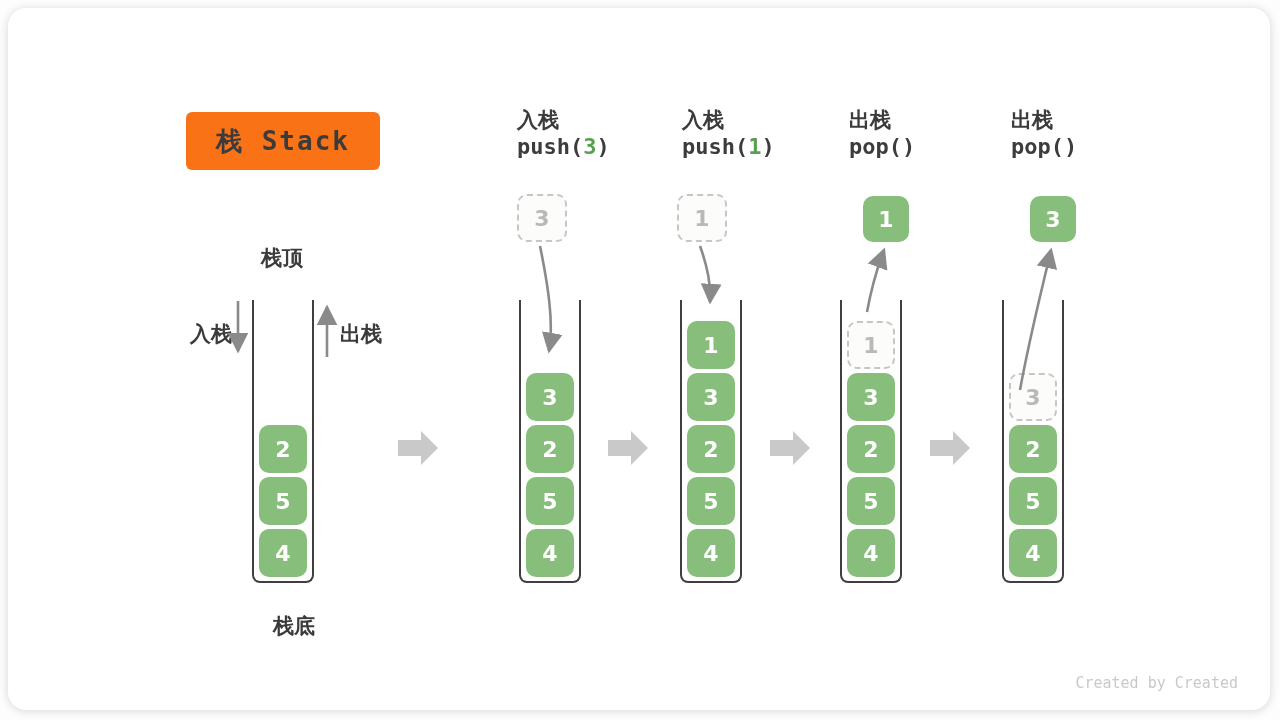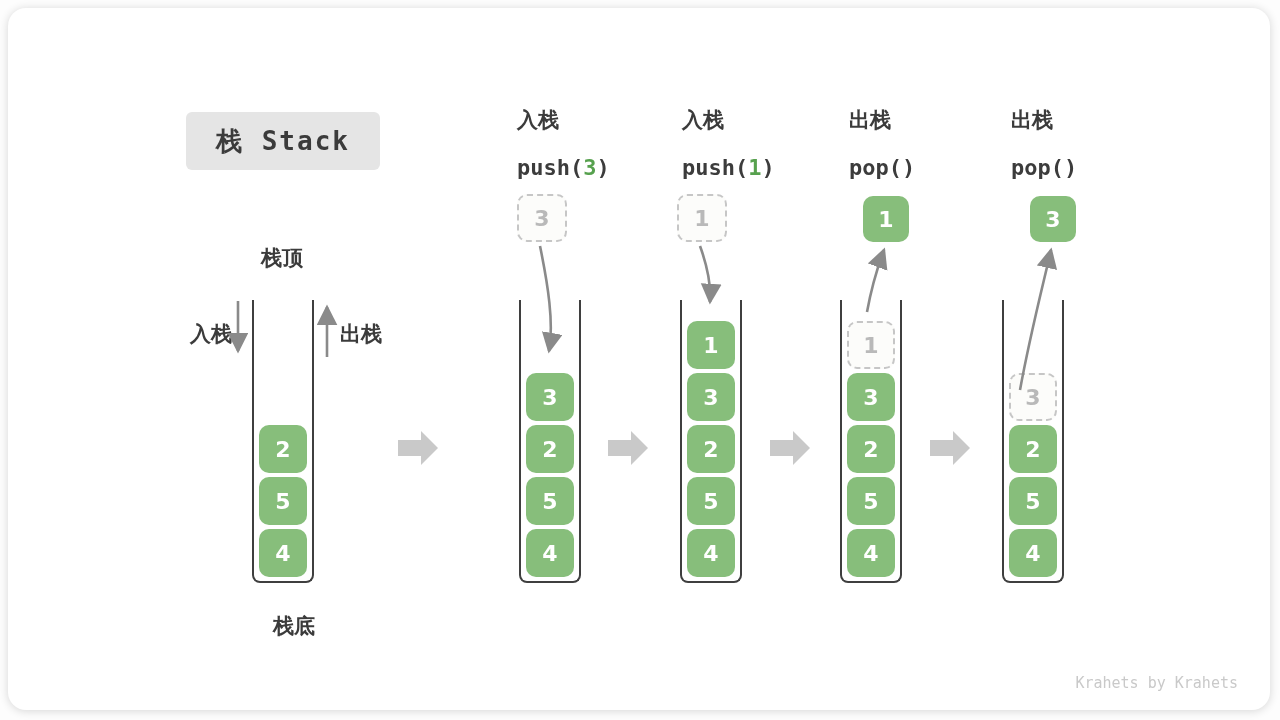--- a/index.html
+++ b/index.html
@@ -7,21 +7,21 @@
     width:1280px;height:720px;position:relative;background:#fdfdfd;
     font-family:"DejaVu Sans",sans-serif;overflow:hidden;
   }
   .card{
     position:absolute;left:8px;top:8px;width:1262px;height:702px;
     background:#ffffff;border-radius:18px;
     box-shadow:0 1px 10px rgba(0,0,0,0.16);
   }
   .title-box{
     position:absolute;left:186px;top:112px;width:194px;height:58px;
-    background:#e5e5e5;border-radius:6px;
+    background:#f97316;border-radius:6px;
     display:flex;align-items:center;justify-content:center;
     font-family:"DejaVu Sans Mono",monospace;font-weight:bold;
     font-size:26px;color:#3b3b3b;letter-spacing:2px;
   }
   .legend-label{
     position:absolute;font-size:21px;font-weight:bold;color:#3b3b3b;white-space:nowrap;text-align:right;
   }
   .stack-container{
     position:absolute;top:300px;height:283px;width:62px;box-sizing:border-box;
     border-left:2px solid #3f3f3f;border-right:2px solid #3f3f3f;border-bottom:2px solid #3f3f3f;
@@ -38,21 +38,21 @@
     position:absolute;box-sizing:border-box;border-radius:10px;
     display:flex;align-items:center;justify-content:center;
     font-size:22px;font-weight:bold;
   }
   .float-box.dashed{width:50px;height:48px;background:#fcfcfa;border:2px dashed #c6c6c6;color:#b9b9b9;}
   .float-box.solid{width:46px;height:46px;background:#87be7b;color:#ffffff;}
   .step-header{position:absolute;top:108px;white-space:nowrap;}
   .step-op{font-size:21px;font-weight:bold;color:#3b3b3b;line-height:24px;}
   .step-code{
     font-family:"DejaVu Sans Mono",monospace;font-size:22px;color:#3c3c3c;
-    line-height:26px;margin-top:23px;font-weight:bold;
+    line-height:26px;margin-top:2px;font-weight:bold;
   }
   .step-code .arg{color:#57a14e;}
   .arrow-layer{position:absolute;left:0;top:0;width:1280px;height:720px;pointer-events:none;}
   .watermark{
     position:absolute;right:42px;top:674px;
     font-family:"DejaVu Sans Mono",monospace;font-size:15px;color:#c9c9c9;
   }
 </style>
 </head>
 <body>
@@ -135,13 +135,13 @@
 
   <path d="M 867 312 C 871 290 878 266 884 250" fill="none" stroke="#8a8a8a" stroke-width="2.6" marker-end="url(#ah)"></path>
   <path d="M 1020 390 C 1030 335 1043 285 1051 250" fill="none" stroke="#8a8a8a" stroke-width="2.6" marker-end="url(#ah)"></path>
 
   <polygon points="398,440 421,440 421,431 438,448 421,465 421,456 398,456" fill="#c9c9c9"></polygon>
   <polygon points="608,440 631,440 631,431 648,448 631,465 631,456 608,456" fill="#c9c9c9"></polygon>
   <polygon points="770,440 793,440 793,431 810,448 793,465 793,456 770,456" fill="#c9c9c9"></polygon>
   <polygon points="930,440 953,440 953,431 970,448 953,465 953,456 930,456" fill="#c9c9c9"></polygon>
 </svg>
 
-<div class="watermark">Krahets by Krahets</div>
+<div class="watermark">Created by Created</div>
 
 </body></html>

